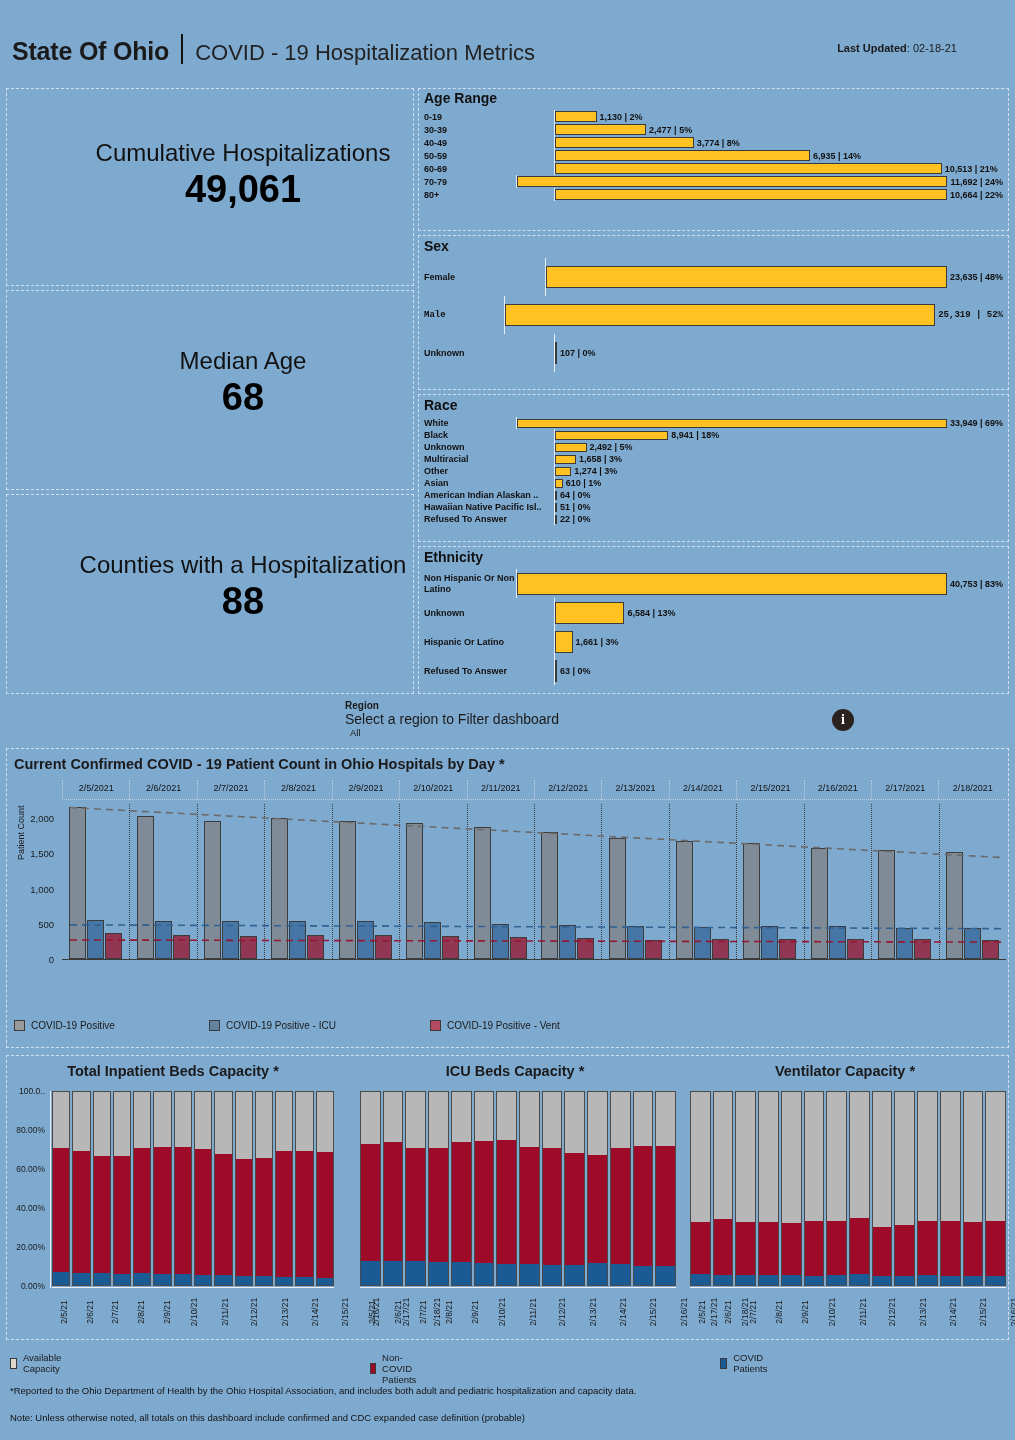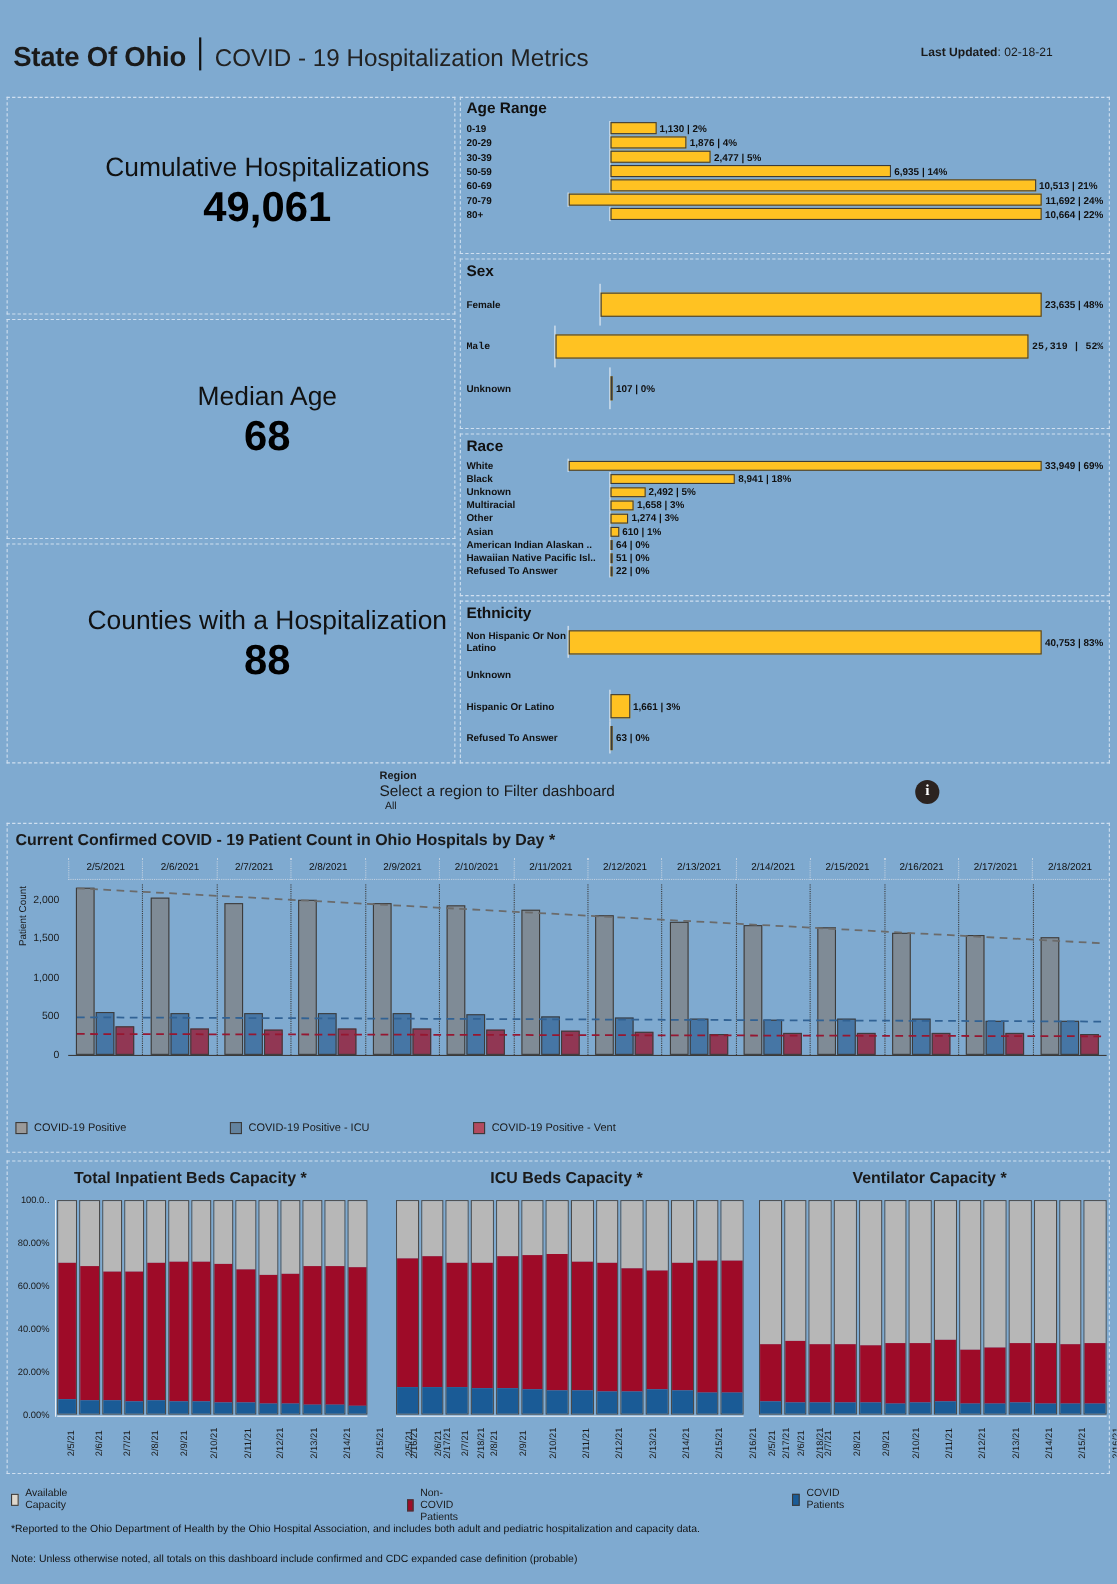--- a/index.html
+++ b/index.html
@@ -141,31 +141,31 @@
       <div class="sect-title">Age Range</div>
       <div class="rows">
         <div class="brow" style="height: 13px;">
           <div class="blabel" style="width: 130px;">0-19</div>
           <div class="btrack">
             <div class="bar" style="width: 41.5583px; height: 11px;"></div>
             <div class="bval">1,130 | 2%</div>
           </div>
         </div>
         <div class="brow" style="height: 13px;">
-          <div class="blabel" style="width: 130px;">20-29</div>
-          <div class="btrack">
-            <div class="bar" style="width: 68.9942px; height: 11px;"></div>
-            <div class="bval">1,876 | 4%</div>
-          </div>
-        </div>
-        <div class="brow" style="height: 13px;">
           <div class="blabel" style="width: 130px;">30-39</div>
           <div class="btrack">
             <div class="bar" style="width: 91.0973px; height: 11px;"></div>
             <div class="bval">2,477 | 5%</div>
+          </div>
+        </div>
+        <div class="brow" style="height: 13px;">
+          <div class="blabel" style="width: 130px;">40-49</div>
+          <div class="btrack">
+            <div class="bar" style="width: 138.797px; height: 11px;"></div>
+            <div class="bval">3,774 | 8%</div>
           </div>
         </div>
         <div class="brow" style="height: 13px;">
           <div class="blabel" style="width: 130px;">50-59</div>
           <div class="btrack">
             <div class="bar" style="width: 255.05px; height: 11px;"></div>
             <div class="bval">6,935 | 14%</div>
           </div>
         </div>
         <div class="brow" style="height: 13px;">
@@ -290,20 +290,24 @@
       <div class="rows">
         <div class="brow" style="height: 29px;">
           <div class="blabel" style="width: 130px; white-space: normal; line-height: 1.15;">Non Hispanic Or Non Latino</div>
           <div class="btrack">
             <div class="bar" style="width: 430px; height: 22px;"></div>
             <div class="bval">40,753 | 83%</div>
           </div>
         </div>
         <div class="brow" style="height: 29px;">
           <div class="blabel" style="width: 130px;">Unknown</div>
+          <div class="btrack">
+            <div class="bar" style="width: 69.4702px; height: 22px;"></div>
+            <div class="bval">6,584 | 13%</div>
+          </div>
         </div>
         <div class="brow" style="height: 29px;">
           <div class="blabel" style="width: 130px;">Hispanic Or Latino</div>
           <div class="btrack">
             <div class="bar" style="width: 17.5258px; height: 22px;"></div>
             <div class="bval">1,661 | 3%</div>
           </div>
         </div>
         <div class="brow" style="height: 29px;">
           <div class="blabel" style="width: 130px;">Refused To Answer</div>

